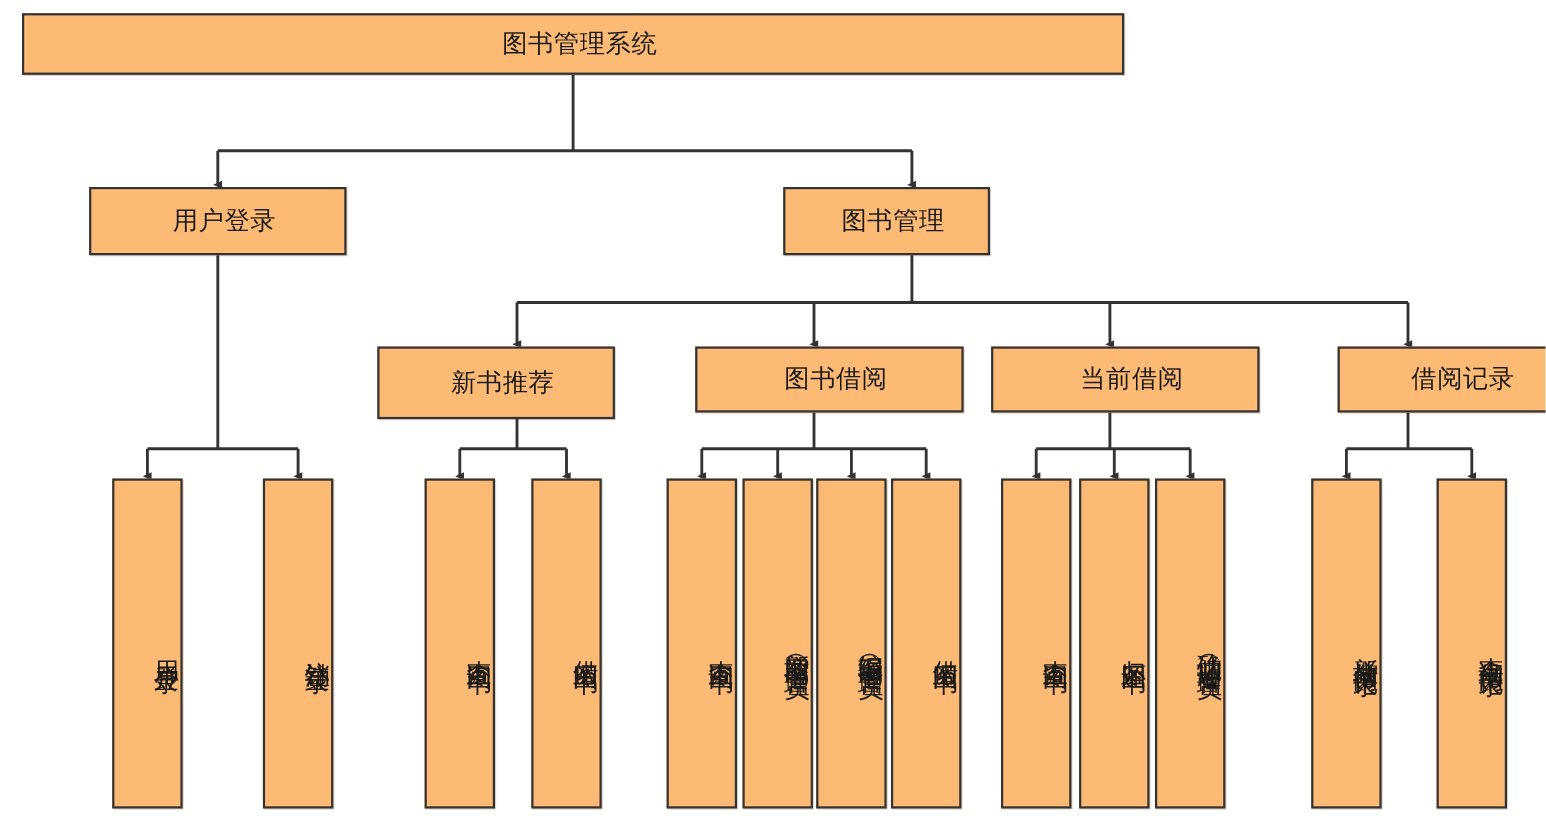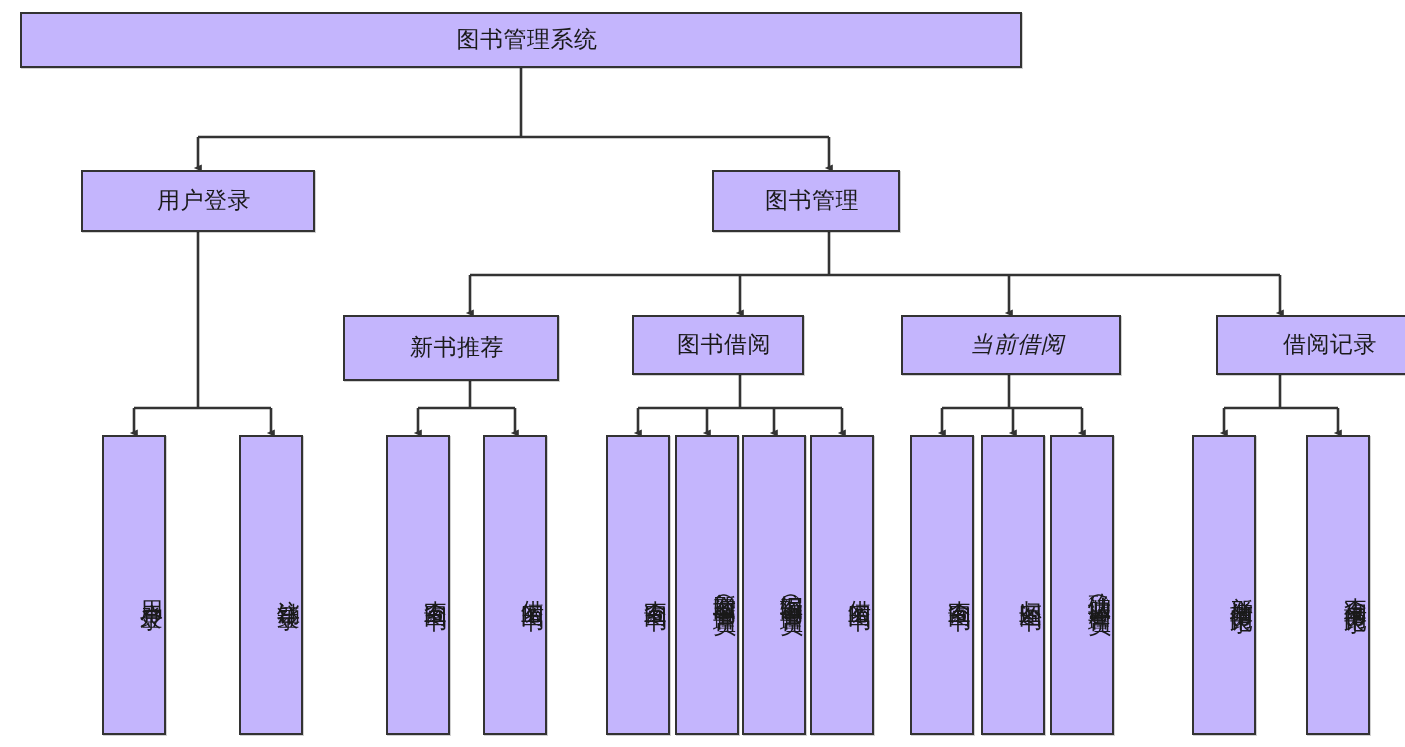--- a/index.html
+++ b/index.html
@@ -24,21 +24,21 @@
     position: absolute;
     left: 0;
     top: 0;
     width: 1405px;
     height: 747px;
     pointer-events: none;
   }
   .node {
     position: absolute;
     box-sizing: border-box;
-    background: #c4b5fd;
+    background: #fdba74;
     border: 2px solid #333333;
     display: flex;
     align-items: center;
     justify-content: center;
     color: #1a1a1a;
     box-shadow: 1px 1px 0 rgba(0,0,0,0.18);
     padding-left: 12px;
   }
   .node.horiz {
     font-size: 23px;
@@ -125,24 +125,24 @@
       </div>
       <div class="node horiz" style="left: 81px; top: 170px; width: 234px; height: 62px;">
         <span class="node-label">用户登录</span>
       </div>
       <div class="node horiz" style="left: 712px; top: 170px; width: 188px; height: 62px;">
         <span class="node-label">图书管理</span>
       </div>
       <div class="node horiz" style="left: 343px; top: 315px; width: 216px; height: 66px;">
         <span class="node-label">新书推荐</span>
       </div>
-      <div class="node horiz" style="left: 632px; top: 315px; width: 172px; height: 60px;">
+      <div class="node horiz" style="left: 632px; top: 315px; width: 244px; height: 60px;">
         <span class="node-label">图书借阅</span>
       </div>
-      <div class="node horiz" style="left: 901px; top: 315px; width: 220px; height: 60px; font-style: italic;">
+      <div class="node horiz" style="left: 901px; top: 315px; width: 244px; height: 60px;">
         <span class="node-label">当前借阅</span>
       </div>
       <div class="node horiz" style="left: 1172px; top: 315px; width: 216px; height: 60px; margin-left: 44px;">
         <span class="node-label">借阅记录</span>
       </div>
       <div class="node vert" style="left: 102px; top: 435px; width: 64px; height: 300px;">
         <span class="node-label">用户登录</span>
       </div>
       <div class="node vert" style="left: 239px; top: 435px; width: 64px; height: 300px;">
         <span class="node-label">注销登录</span>

